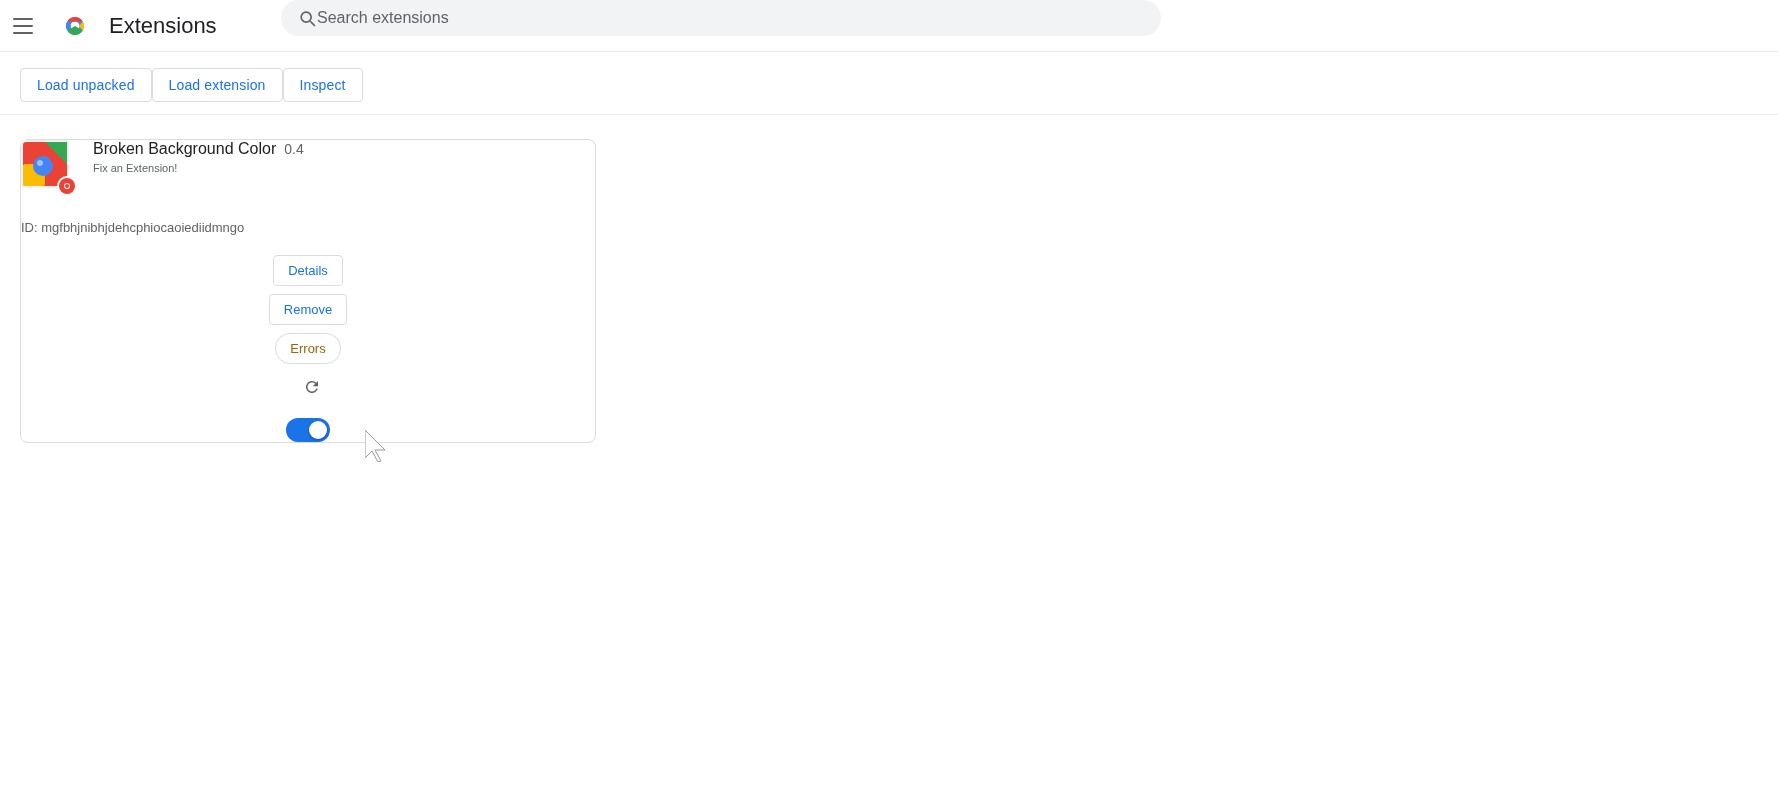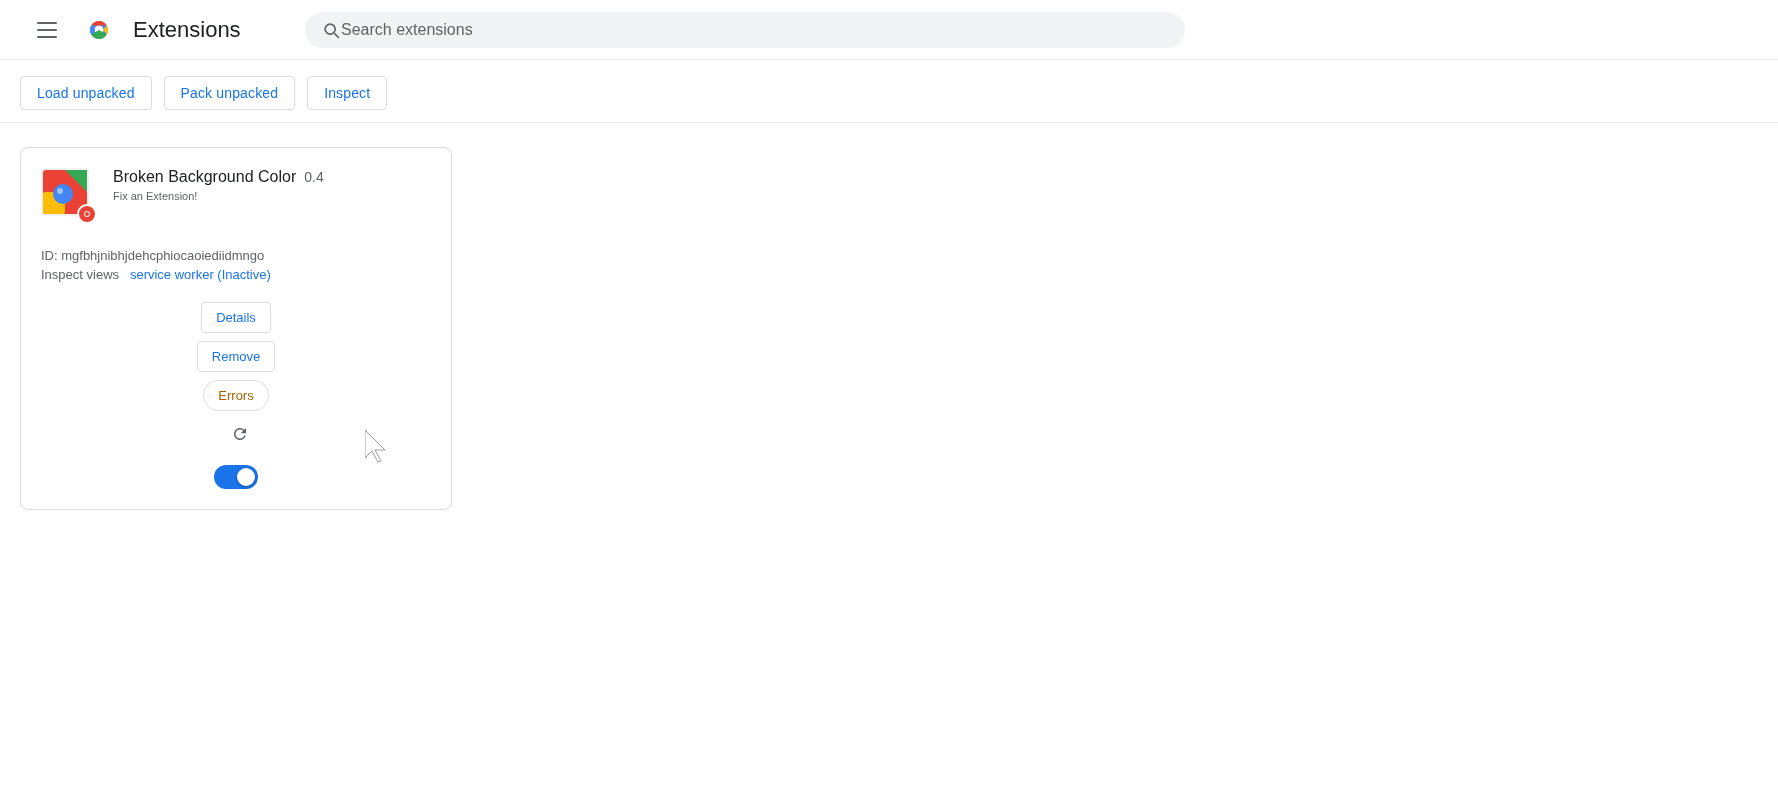--- a/index.html
+++ b/index.html
@@ -9,23 +9,22 @@
       color: #202124;
       font-size: 14px;
       width: 1778px;
       min-height: 800px;
       overflow-x: hidden;
     }
 
     
     .header {
       display: flex;
-      align-items: center;
-      padding: 0 29px;
-      height: 60px;
+      padding: 0 5px;
+      height: 52px;
       border-bottom: 1px solid #e8eaed;
       gap: 16px;
     }
     .header-left {
       display: flex;
       align-items: center;
       gap: 16px;
       min-width: 260px;
     }
     .hamburger-icon {
@@ -78,21 +77,20 @@
     .search-icon-svg {
       color: #5f6368;
       flex-shrink: 0;
     }
 
     
     .toolbar {
       display: flex;
       align-items: center;
       padding: 16px 20px 12px 20px;
-      gap: 12px;
       border-bottom: 1px solid #e8eaed;
     }
     .toolbar-btn {
       border: 1px solid #dadce0;
       background: #fff;
       border-radius: 4px;
       padding: 8px 16px;
       font-size: 14px;
       font-weight: 500;
       color: #1a73e8;
@@ -102,22 +100,21 @@
 
     
     .main-content {
       padding: 24px 20px;
     }
 
     
     .extension-card {
       border: 1px solid #dadce0;
       border-radius: 8px;
-      width: 432px;
-      padding: 20px;
+      width: 576px;
       background: #fff;
     }
     .card-header {
       display: flex;
       align-items: flex-start;
       gap: 16px;
       margin-bottom: 24px;
     }
     .extension-icon-wrapper {
       position: relative;
@@ -271,21 +268,21 @@
       <svg class="search-icon-svg" width="20" height="20" viewBox="0 0 24 24" fill="none">
         <path d="M21 21l-4.35-4.35M17 11A6 6 0 1 1 5 11a6 6 0 0 1 12 0z" stroke="#5f6368" stroke-width="2" stroke-linecap="round"></path>
       </svg>
       <input type="text" placeholder="Search extensions" style="">
     </div>
   </div>
 </div>
 
 <div class="toolbar">
   <button class="toolbar-btn">Load unpacked</button>
-  <button class="toolbar-btn">Pack unpacked</button>
+  <button class="toolbar-btn">Load extension</button>
   <button class="toolbar-btn">Inspect</button>
 </div>
 
 <div class="main-content">
   <div class="extension-card">
 
     <div class="card-header">
       <div class="extension-icon-wrapper">
         
         <svg width="48" height="48" viewBox="0 0 48 48">
@@ -314,25 +311,20 @@
         <div class="card-title-row">
           <span class="ext-name">Broken Background Color</span>
           <span class="ext-version">0.4</span>
         </div>
         <div class="ext-desc">Fix an Extension!</div>
       </div>
     </div>
 
     <div class="card-meta">
       <div class="meta-line">ID: mgfbhjnibhjdehcphiocaoiediidmngo</div>
-      <div class="meta-line">
-        <span>Inspect views</span>
-        <span>&nbsp;</span>
-        <a class="meta-link">service worker (Inactive)</a>
-      </div>
     </div>
 
     <div class="card-actions">
       <button class="action-btn">Details</button>
       <button class="action-btn">Remove</button>
       <button class="action-btn errors-btn">Errors</button>
       <button class="refresh-btn">
         <svg width="18" height="18" viewBox="0 0 24 24" fill="none">
           <path d="M17.65 6.35A7.958 7.958 0 0012 4c-4.42 0-7.99 3.58-7.99 8s3.57 8 7.99 8c3.73 0 6.84-2.55 7.73-6h-2.08A5.99 5.99 0 0112 18c-3.31 0-6-2.69-6-6s2.69-6 6-6c1.66 0 3.14.69 4.22 1.78L13 11h7V4l-2.35 2.35z" fill="#5f6368"></path>
         </svg>

